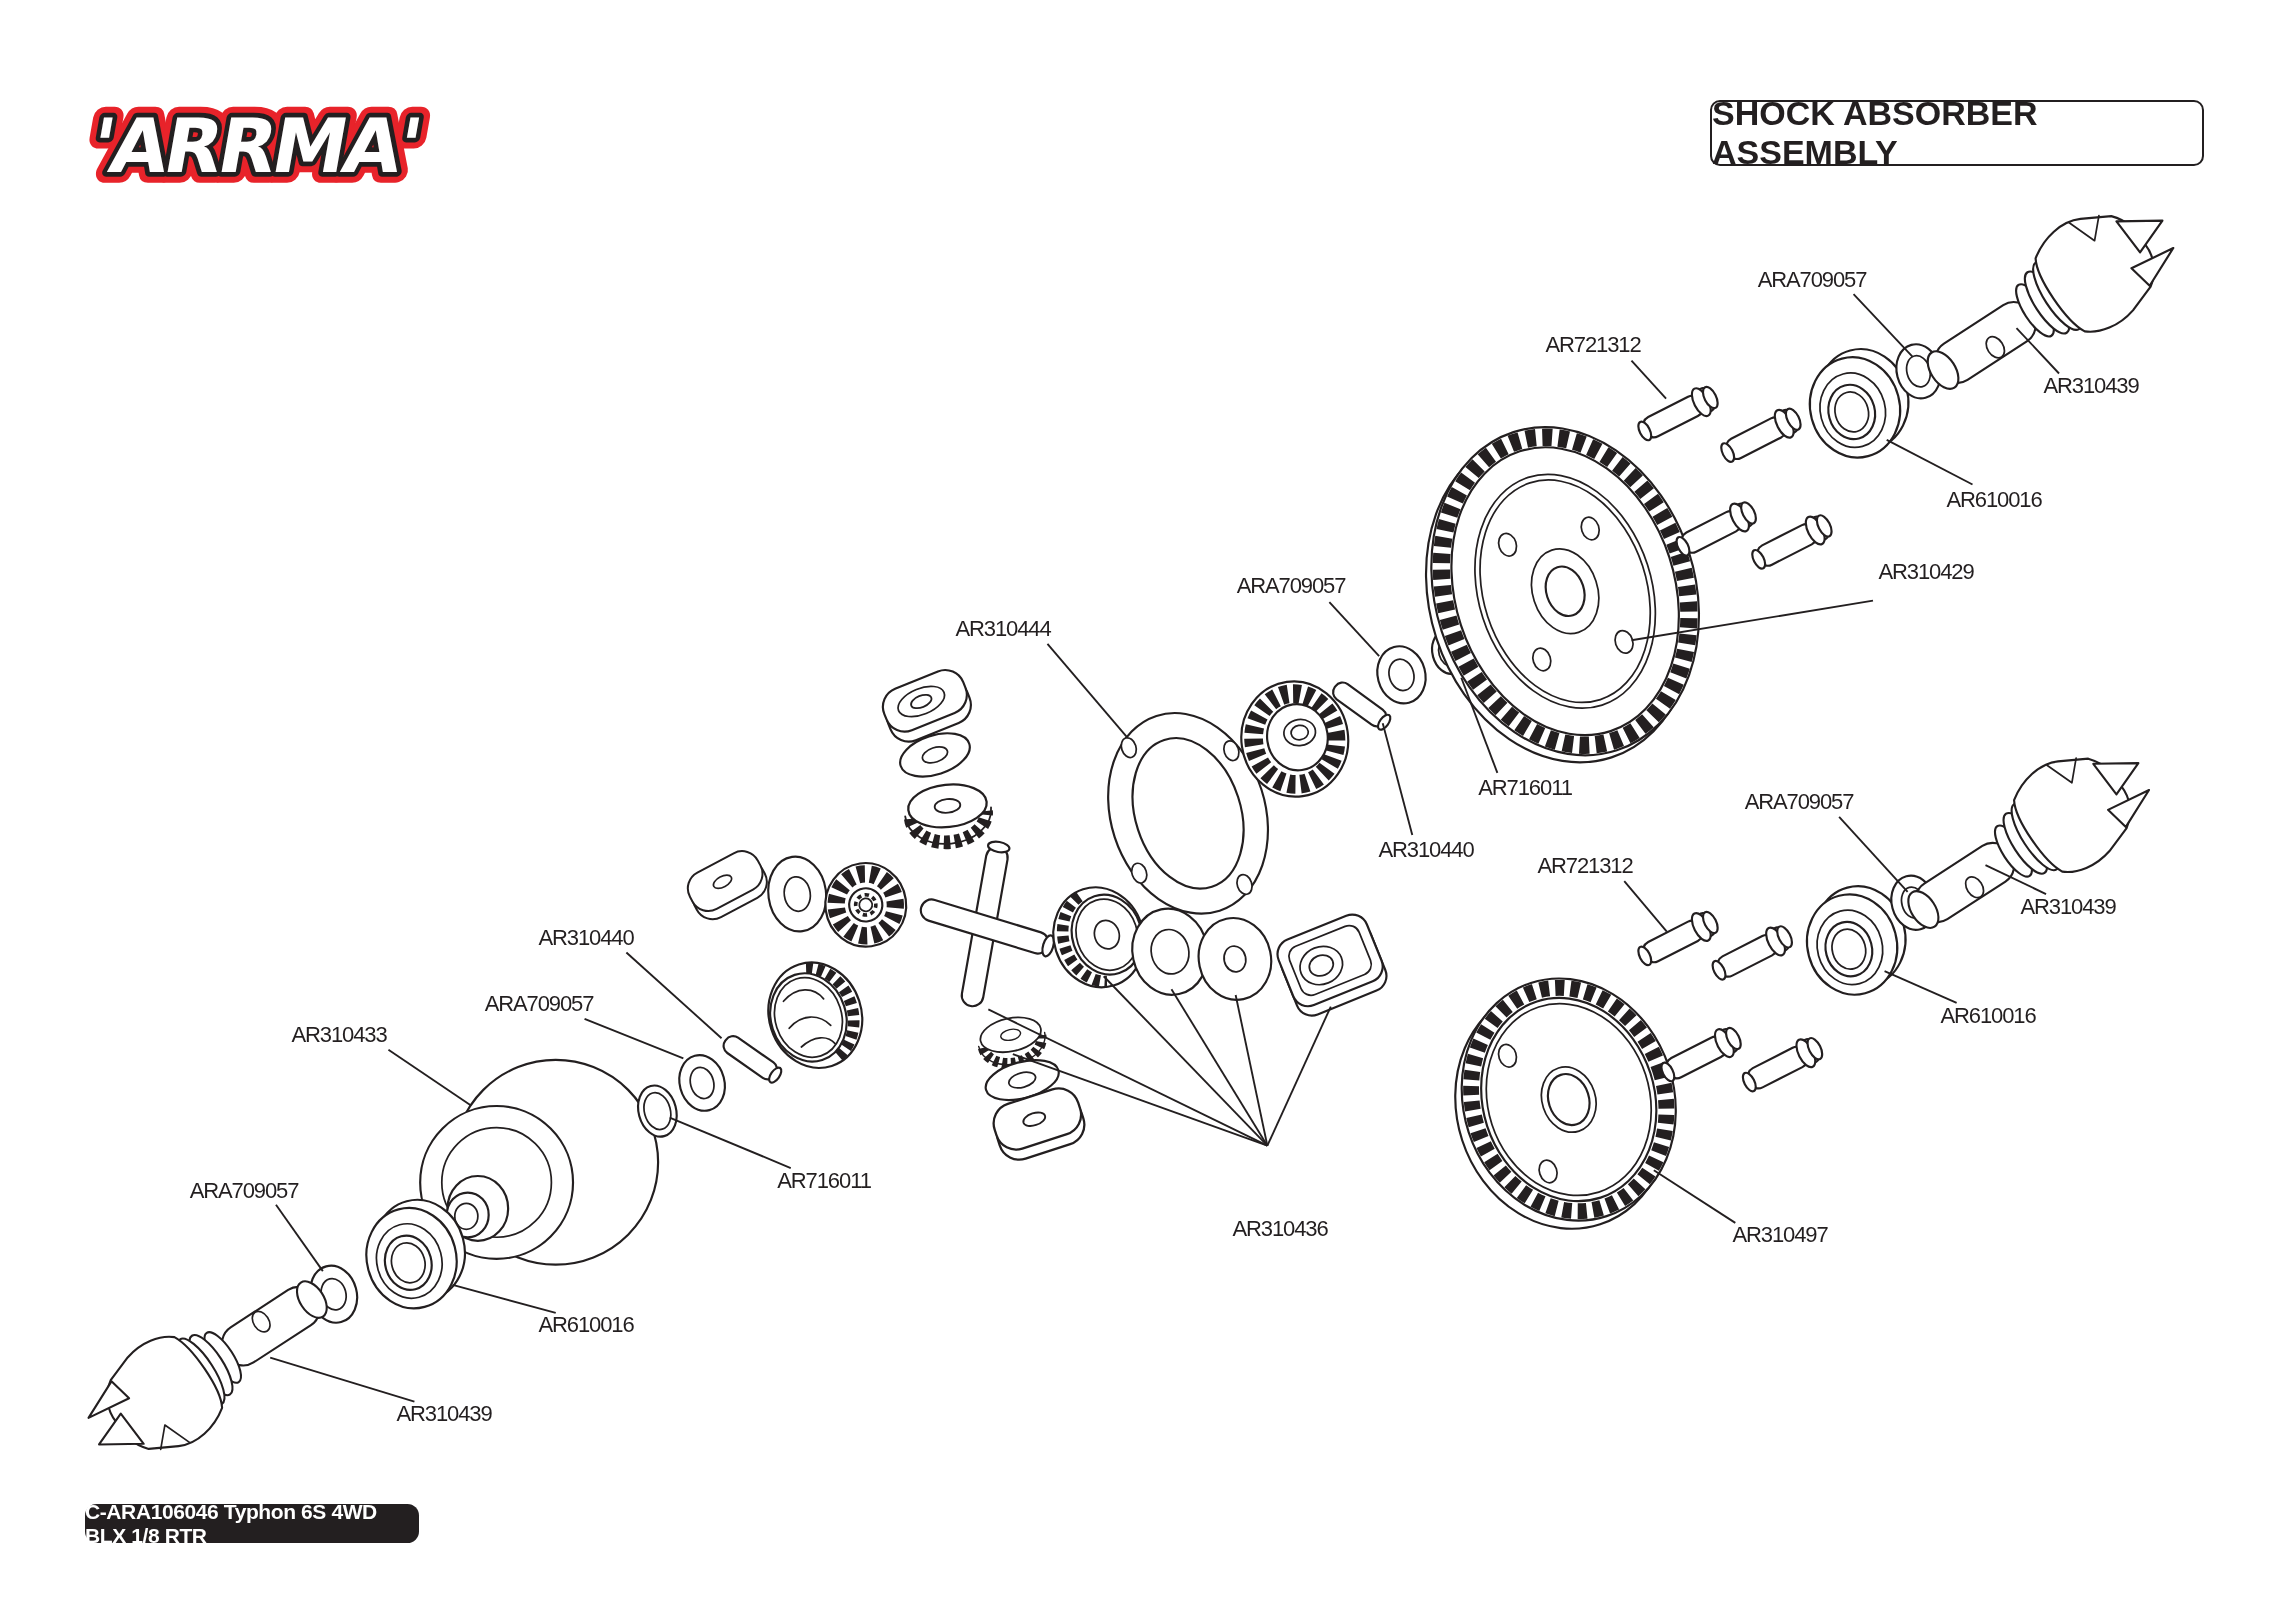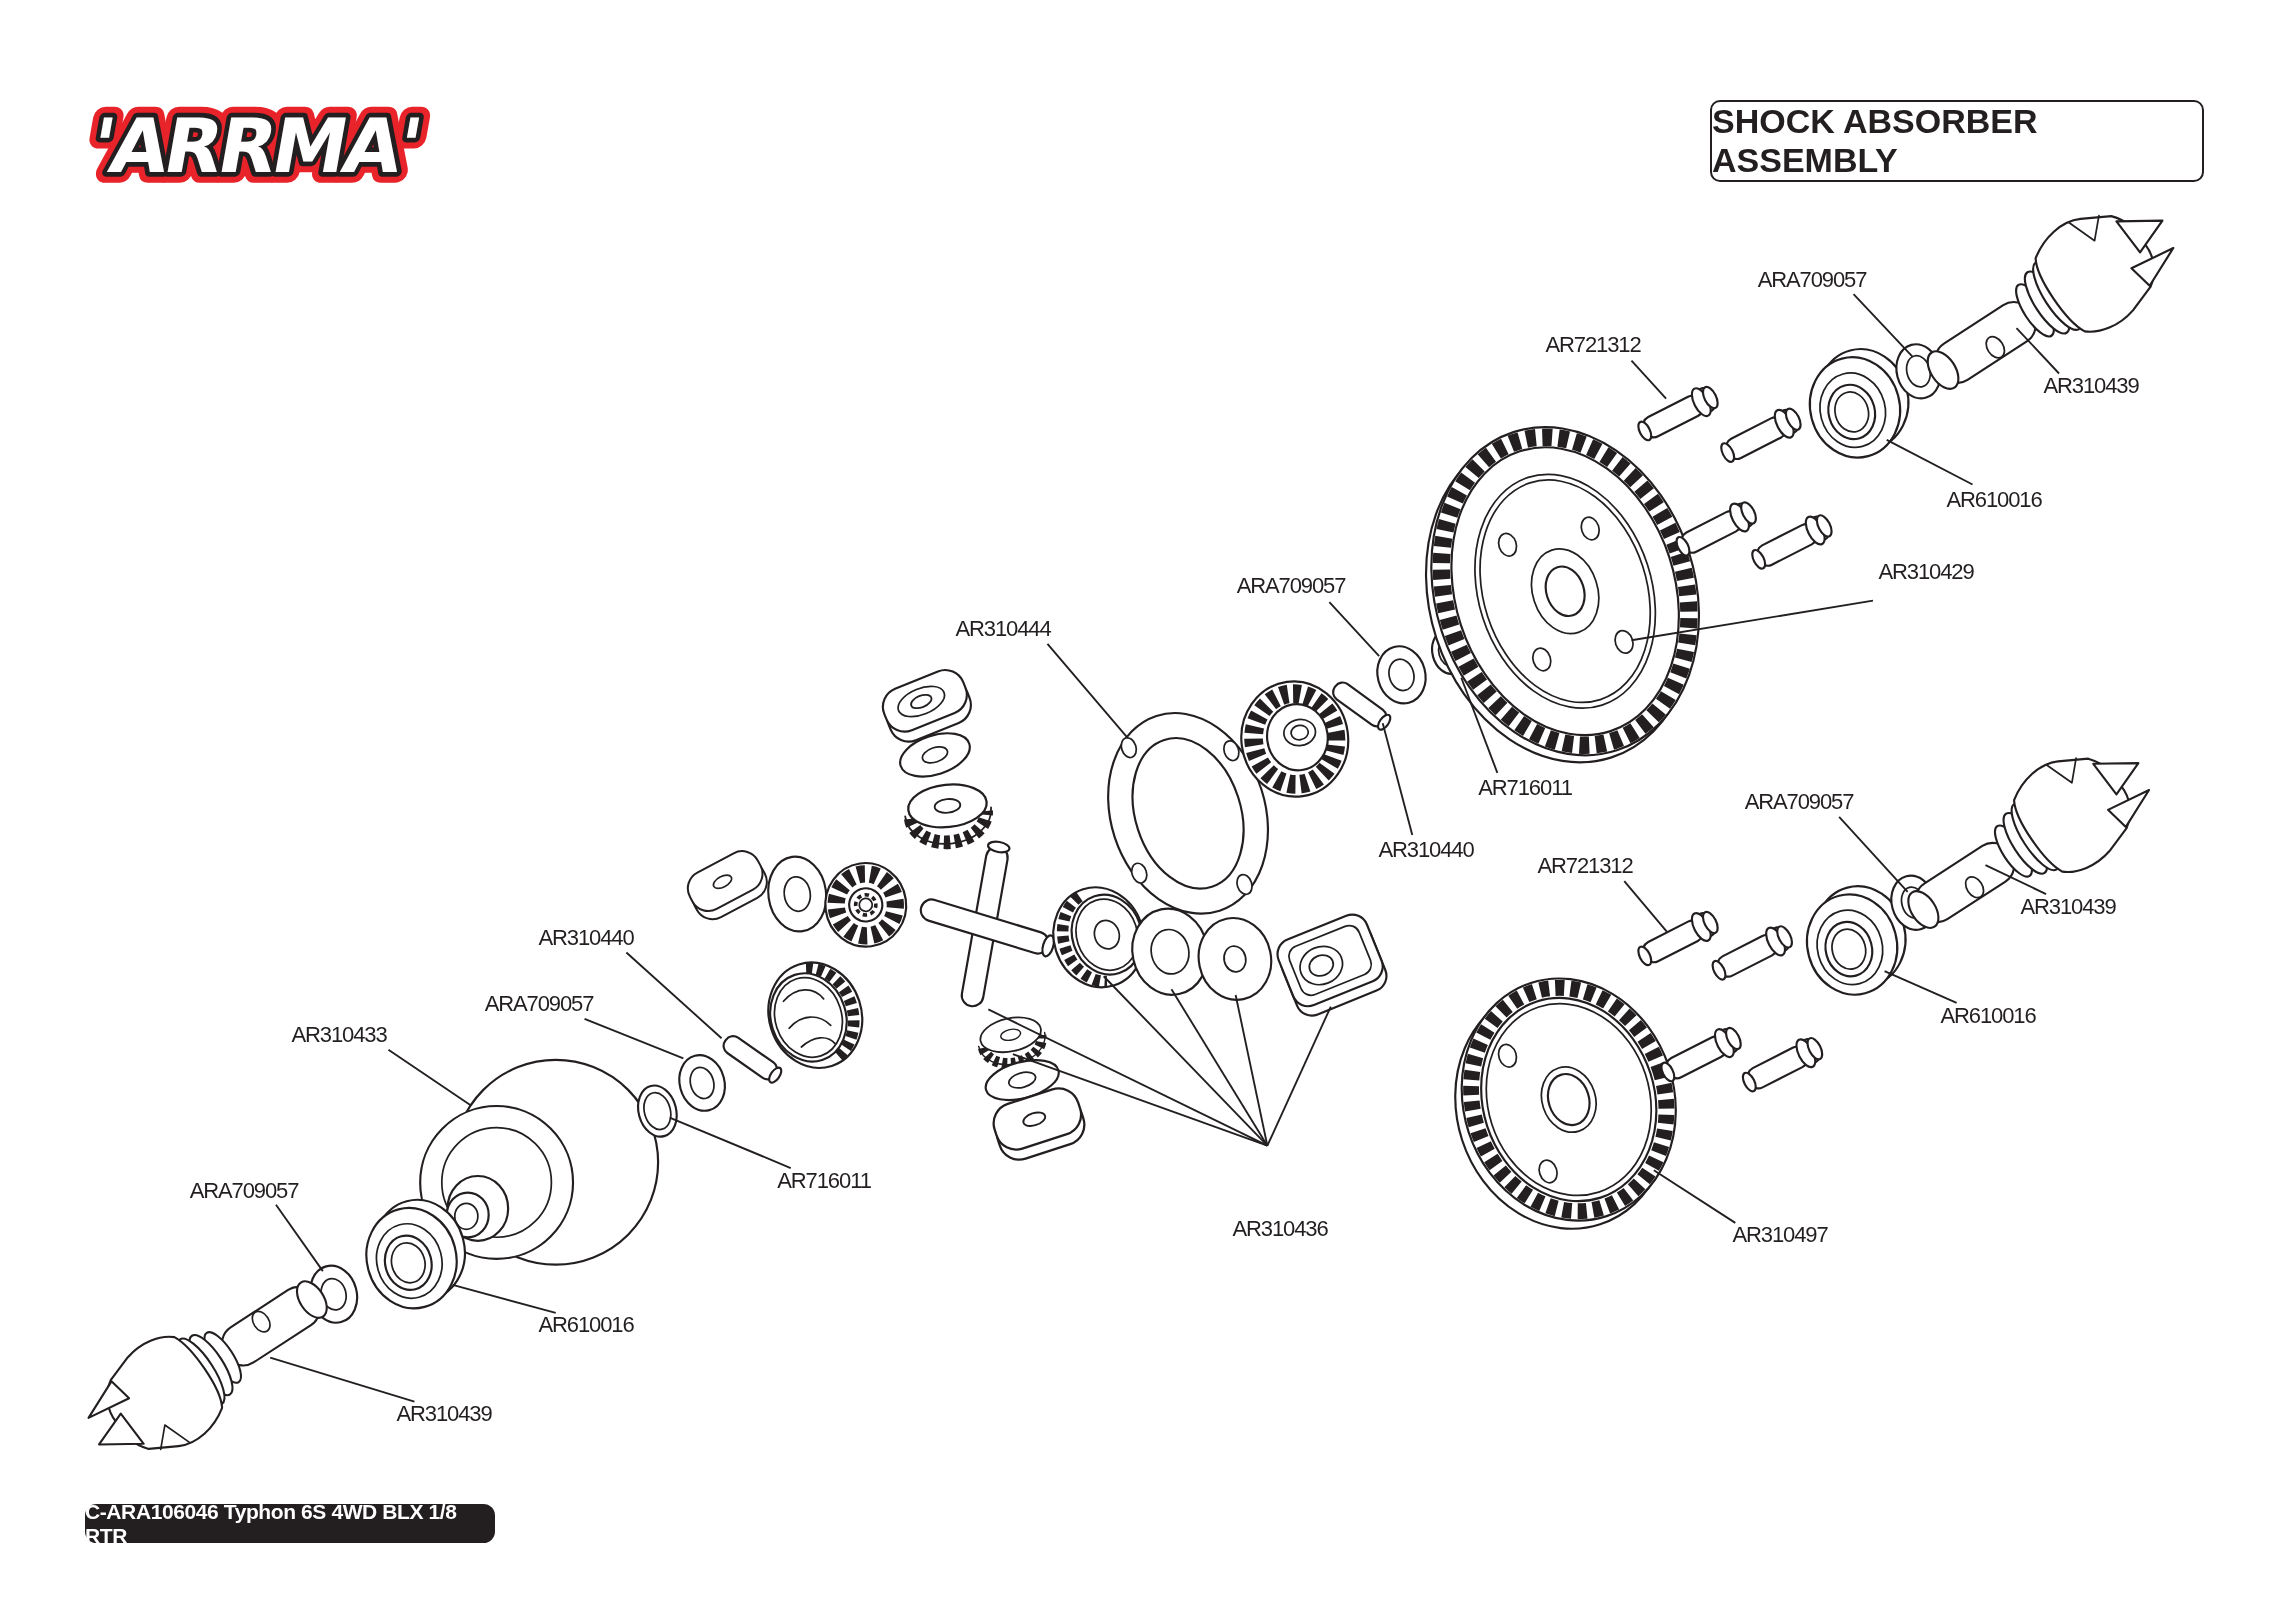--- a/index.html
+++ b/index.html
@@ -6,25 +6,25 @@
   .page{position:relative;width:2273px;height:1623px;background:#ffffff;overflow:hidden;
         font-family:"Liberation Sans", sans-serif;}
   .scene{position:absolute;left:0;top:0;width:2273px;height:1623px;}
   .scene *{vector-effect:none;}
   .part{stroke:#231f20;stroke-width:3;fill:#ffffff;stroke-linecap:round;stroke-linejoin:round;}
   .thin{stroke-width:2.4;}
   .nofill{fill:none;}
   .leader{stroke:#231f20;stroke-width:2.6;fill:none;}
   .callout{position:absolute;transform:translate(-50%,-50%);white-space:nowrap;
            font-size:22px;letter-spacing:-1.1px;color:#231f20;}
-  .title-box{position:absolute;left:1710px;top:100px;width:494px;height:82px;
+  .title-box{position:absolute;left:1710px;top:100px;width:494px;height:66px;
              border:2.9px solid #231f20;border-radius:10px;box-sizing:border-box;
              display:flex;align-items:center;justify-content:center;
              font-weight:bold;font-size:34px;letter-spacing:0px;color:#231f20;}
-  .badge{position:absolute;left:85px;top:1504px;width:410px;height:39px;
+  .badge{position:absolute;left:85px;top:1504px;width:334px;height:39px;
          background:#231f20;border-radius:11.5px;display:flex;align-items:center;justify-content:center;
          font-weight:bold;font-size:21px;letter-spacing:-0.4px;color:#ffffff;}
   .logo{position:absolute;left:81px;top:91px;width:351px;height:105px;}
 </style>
 </head>
 <body>
 
 <div class="page">
 
   <svg class="scene" viewBox="0 0 3151 2251">

